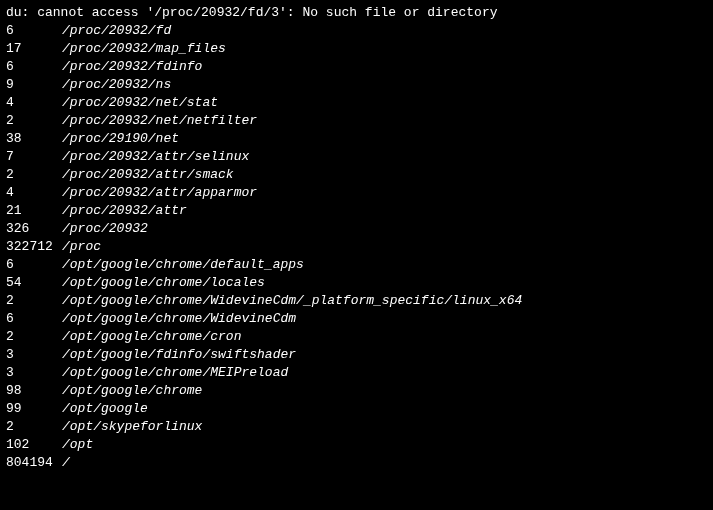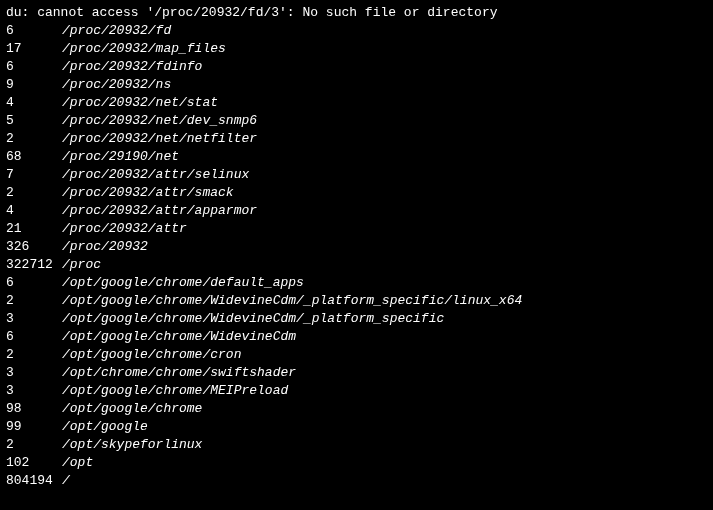--- a/index.html
+++ b/index.html
@@ -37,34 +37,33 @@
 </head>
 <body>
 
 <div id="output">
     <div class="line"><span>du: cannot access '/proc/20932/fd/3': No such file or directory</span></div>
     <div class="line"><span class="size-col">6</span><span class="path-col">/proc/20932/fd</span></div>
     <div class="line"><span class="size-col">17</span><span class="path-col">/proc/20932/map_files</span></div>
     <div class="line"><span class="size-col">6</span><span class="path-col">/proc/20932/fdinfo</span></div>
     <div class="line"><span class="size-col">9</span><span class="path-col">/proc/20932/ns</span></div>
     <div class="line"><span class="size-col">4</span><span class="path-col">/proc/20932/net/stat</span></div>
-    <div class="line"><span class="size-col">5</span><span class="path-col">/proc/20932/net/dev_snmp6</span></div>
     <div class="line"><span class="size-col">2</span><span class="path-col">/proc/20932/net/netfilter</span></div>
-    <div class="line"><span class="size-col">68</span><span class="path-col">/proc/29190/net</span></div>
+    <div class="line"><span class="size-col">38</span><span class="path-col">/proc/29190/net</span></div>
     <div class="line"><span class="size-col">7</span><span class="path-col">/proc/20932/attr/selinux</span></div>
     <div class="line"><span class="size-col">2</span><span class="path-col">/proc/20932/attr/smack</span></div>
     <div class="line"><span class="size-col">4</span><span class="path-col">/proc/20932/attr/apparmor</span></div>
     <div class="line"><span class="size-col">21</span><span class="path-col">/proc/20932/attr</span></div>
     <div class="line"><span class="size-col">326</span><span class="path-col">/proc/20932</span></div>
     <div class="line"><span class="size-col">322712</span><span class="path-col">/proc</span></div>
     <div class="line"><span class="size-col">6</span><span class="path-col">/opt/google/chrome/default_apps</span></div>
+    <div class="line"><span class="size-col">54</span><span class="path-col">/opt/google/chrome/locales</span></div>
     <div class="line"><span class="size-col">2</span><span class="path-col">/opt/google/chrome/WidevineCdm/_platform_specific/linux_x64</span></div>
-    <div class="line"><span class="size-col">3</span><span class="path-col">/opt/google/chrome/WidevineCdm/_platform_specific</span></div>
     <div class="line"><span class="size-col">6</span><span class="path-col">/opt/google/chrome/WidevineCdm</span></div>
     <div class="line"><span class="size-col">2</span><span class="path-col">/opt/google/chrome/cron</span></div>
-    <div class="line"><span class="size-col">3</span><span class="path-col">/opt/chrome/chrome/swiftshader</span></div>
+    <div class="line"><span class="size-col">3</span><span class="path-col">/opt/google/fdinfo/swiftshader</span></div>
     <div class="line"><span class="size-col">3</span><span class="path-col">/opt/google/chrome/MEIPreload</span></div>
     <div class="line"><span class="size-col">98</span><span class="path-col">/opt/google/chrome</span></div>
     <div class="line"><span class="size-col">99</span><span class="path-col">/opt/google</span></div>
     <div class="line"><span class="size-col">2</span><span class="path-col">/opt/skypeforlinux</span></div>
     <div class="line"><span class="size-col">102</span><span class="path-col">/opt</span></div>
     <div class="line"><span class="size-col">804194</span><span class="path-col">/</span></div>
   </div>
 
 </body></html>

